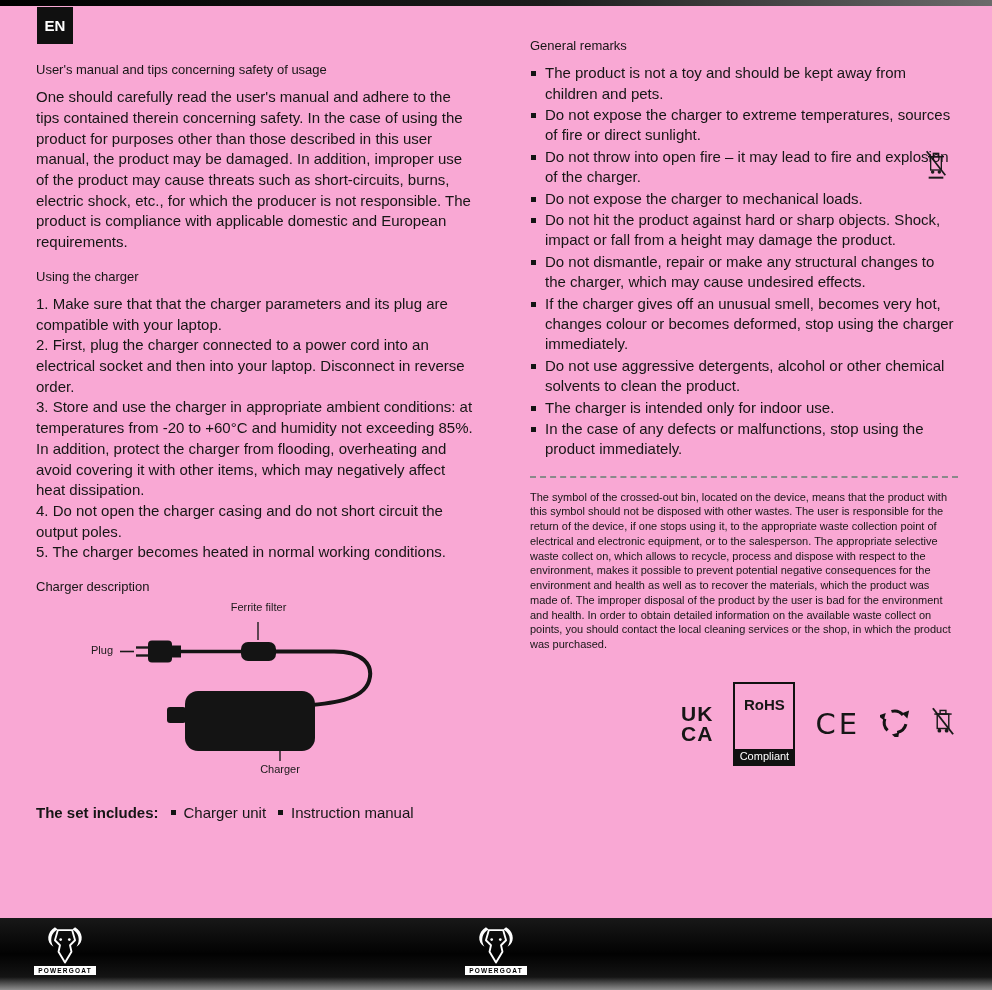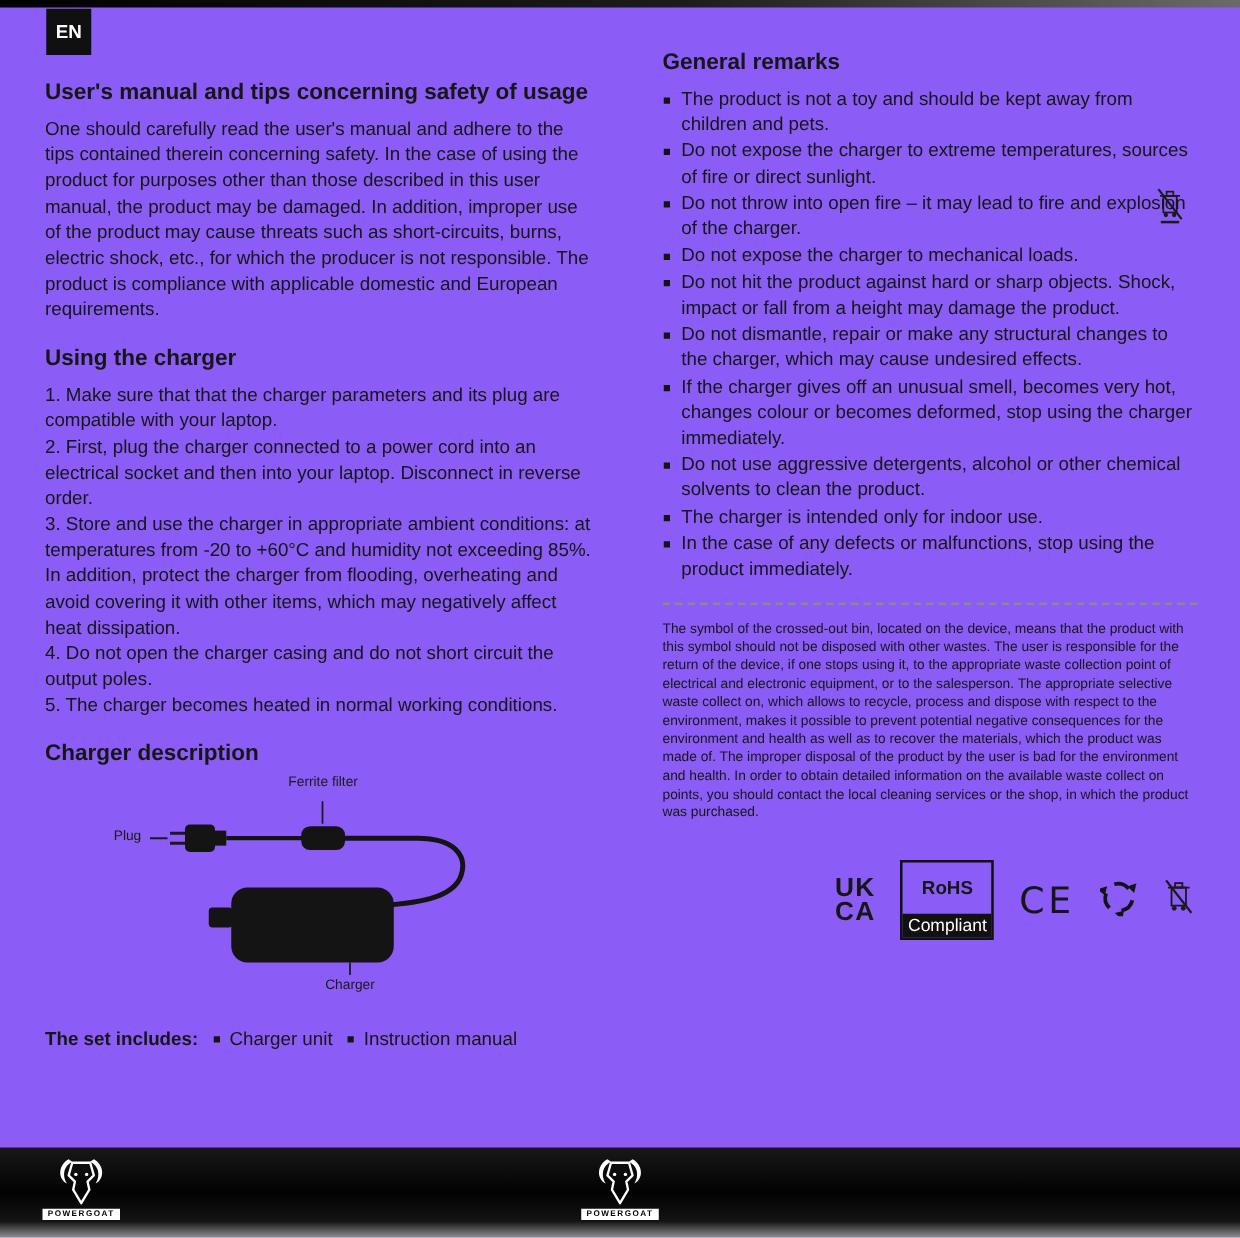--- a/index.html
+++ b/index.html
@@ -1,25 +1,25 @@
 <!DOCTYPE html>
 <html><head>
 <meta charset="utf-8">
 <style>
   html,body{margin:0;padding:0;background:#e8e8e6;}
-  .page{position:relative;width:992px;height:990px;margin:0 auto;background:#8b5cf6;
+  .page{position:relative;width:992px;height:990px;margin:0 auto;background:#f9a8d4;
         font-family:"Liberation Sans",sans-serif;color:#161616;overflow:hidden;}
   .top-strip{position:absolute;top:0;left:0;right:0;height:6px;
         background:linear-gradient(90deg,#000 0%,#1c1c1c 55%,#6b6b6b 100%);}
   .lang-badge{position:absolute;top:7px;left:37px;width:36px;height:37px;background:#101010;
         color:#fff;font-weight:700;font-size:15px;display:flex;align-items:center;justify-content:center;}
   .columns{position:absolute;top:36px;left:36px;display:flex;gap:52px;}
   .col-left{width:442px;padding-top:26px;}
   .col-right{width:428px;padding-top:2px;}
-  h3{font-size:18px;font-weight:700;margin:0 0 9px 0;line-height:1.25;}
+  h3{font-size:13px;font-weight:400;margin:0 0 9px 0;line-height:1.25;}
   p.body{font-size:15px;line-height:1.38;margin:0;}
   .section{margin-bottom:16px;}
   .steps p{font-size:15px;line-height:1.38;margin:0;}
   
   ul.bullets{list-style:none;margin:4px 0 0 0;padding:0;}
   ul.bullets li{position:relative;padding-left:15px;font-size:15px;line-height:1.36;margin-bottom:1px;}
   ul.bullets li::before{content:"";position:absolute;left:1px;top:8px;width:5px;height:5px;background:#141414;}
   .divider{border:none;border-top:2px dashed #8a8a8a;margin:16px 0 12px 0;}
   .disposal-h{font-size:11.5px;font-weight:700;margin:0 0 5px 0;}
   .disposal-b{font-size:11px;line-height:1.34;margin:0;}
@@ -33,21 +33,21 @@
   
   .set-line{display:flex;align-items:center;gap:12px;margin-top:18px;font-size:15px;}
   .set-label{font-weight:700;}
   .set-item{position:relative;padding-left:13px;}
   .set-item::before{content:"";position:absolute;left:0;top:6px;width:5px;height:5px;background:#141414;}
   
   .marks{display:flex;align-items:center;justify-content:flex-end;gap:20px;margin-top:30px;padding-right:2px;}
   .ukca{font-weight:700;font-size:21px;line-height:0.92;letter-spacing:1px;}
   .rohs{border:2.5px solid #111;text-align:center;min-width:58px;}
   .rohs-name{font-weight:700;font-size:15px;padding:12px 6px;display:block;}
-  .rohs-sub{display:block;background:#111;color:#fff;font-size:14px;padding:1px 4px 2px;}
+  .rohs-sub{display:block;background:#111;color:#fff;font-size:11px;padding:1px 4px 2px;margin-top:24px;}
   .ce{font-size:29px;letter-spacing:3px;font-weight:500;font-family:"DejaVu Sans",sans-serif;}
   
   .footer{position:absolute;left:0;bottom:0;width:100%;height:72px;
         background:linear-gradient(180deg,#181818 0%,#020202 50%,#141414 82%,#8f8f8f 100%);}
   .brand{position:absolute;top:5px;display:flex;flex-direction:column;align-items:center;width:70px;}
   .brand.left{left:30px;} .brand.center{left:50%;transform:translateX(-50%);}
   .ribbon{background:#fff;color:#000;font-size:6.5px;font-weight:700;letter-spacing:1.2px;
         padding:1px 4px;margin-top:-7px;white-space:nowrap;}
   .weee-top{position:absolute;top:148px;right:44px;}
 </style>

